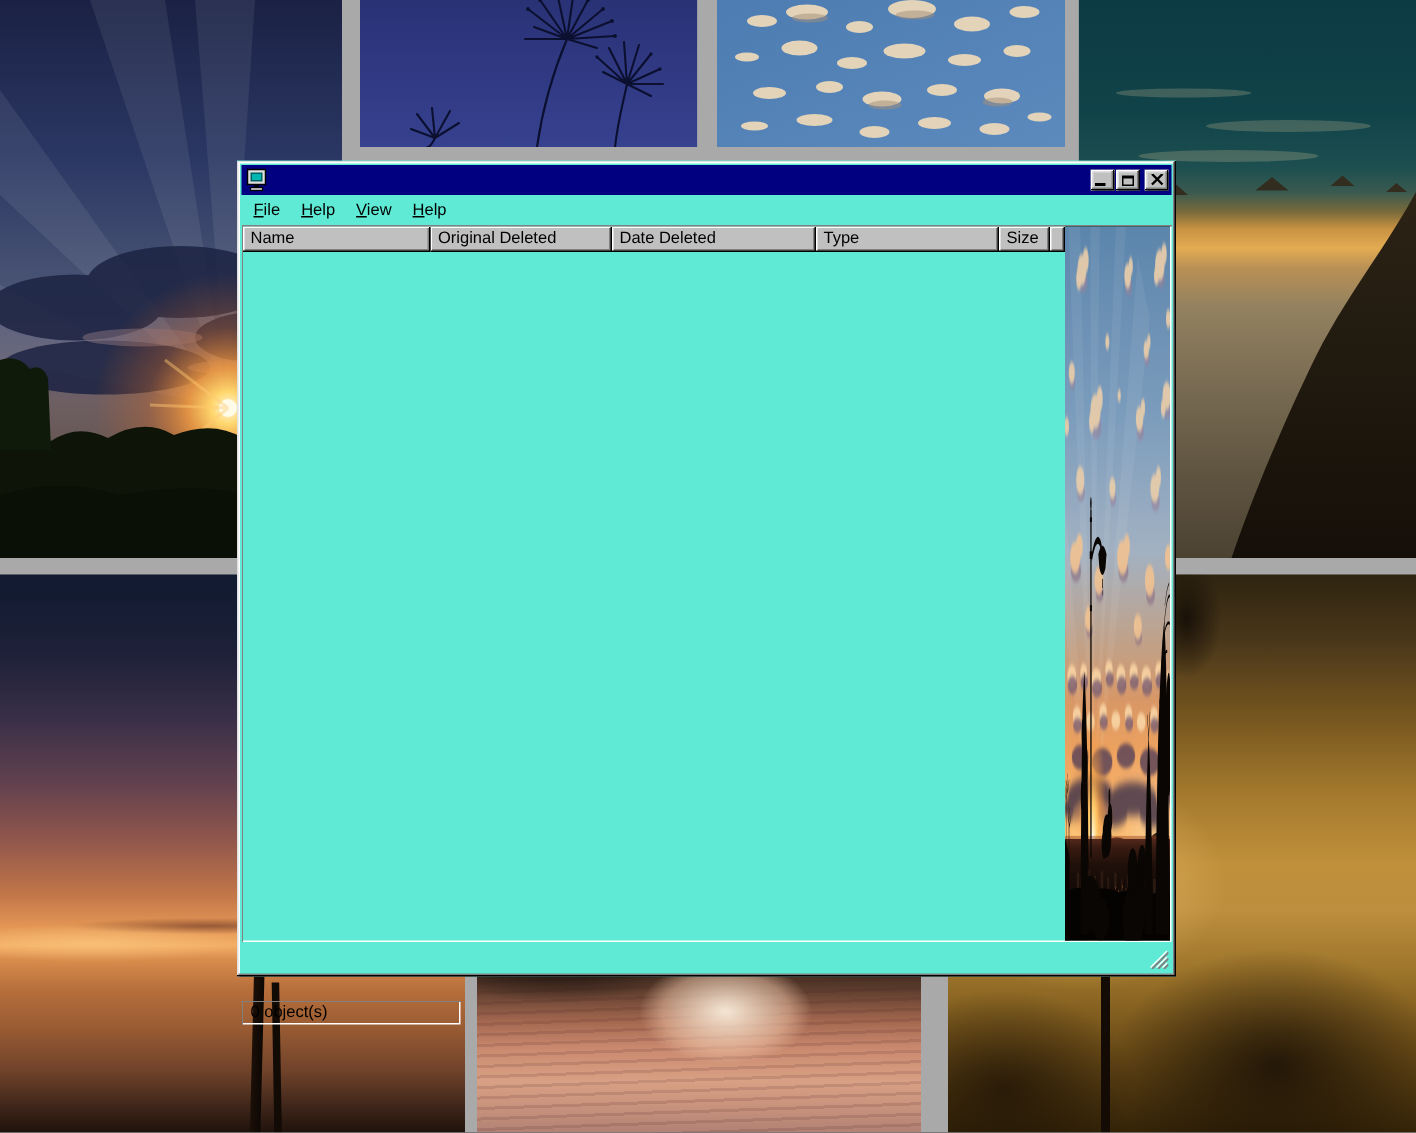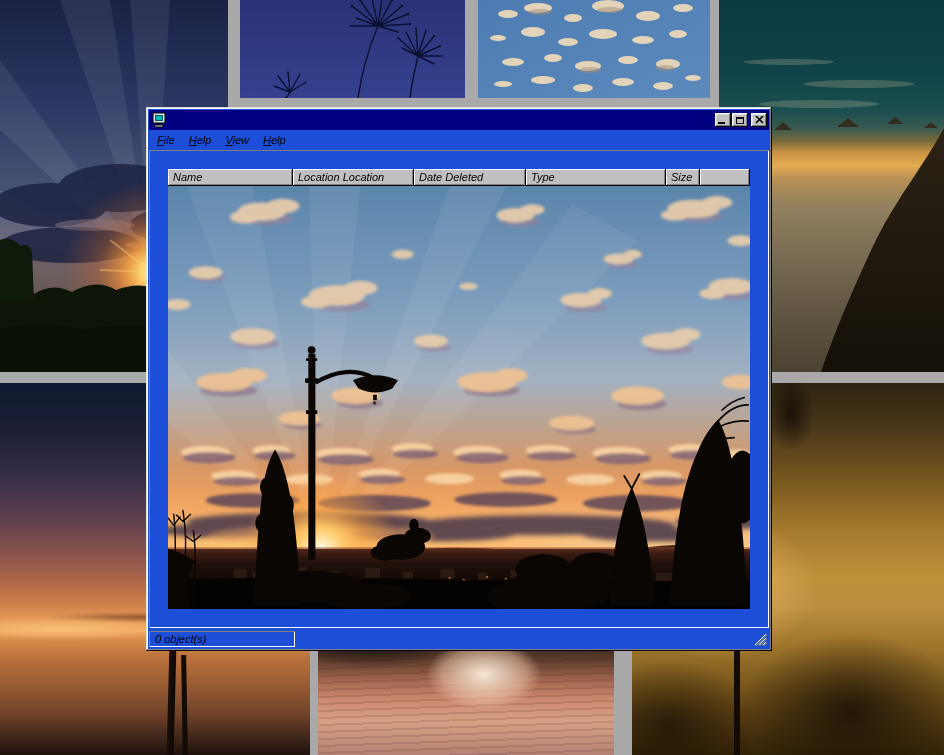--- a/index.html
+++ b/index.html
@@ -31,48 +31,48 @@
         #d8a084 78%,#c6917c 90%,#b28174 100%);}
   .t7{left:632px;top:383px;width:312px;height:372px;background:
       radial-gradient(ellipse 45% 28% at 28% 55%,rgba(235,190,110,.75),transparent 70%),
       radial-gradient(ellipse 10% 14% at 51% 8%,rgba(18,12,6,.85),transparent 75%),
       radial-gradient(ellipse 50% 30% at 70% 88%,rgba(20,12,4,.8),transparent 70%),
       radial-gradient(ellipse 40% 25% at 12% 92%,rgba(25,15,5,.7),transparent 70%),
       linear-gradient(180deg,#2e2410 0%,#4a371a 12%,#77571f 26%,#a67b2e 40%,#c0903b 52%,
         #bd8f3e 60%,#9a7229 72%,#6b4c17 85%,#46300d 95%,#332307 100%);}
   .t7 .pole3{position:absolute;left:102px;top:260px;bottom:0;width:6px;background:#140c04;}
   
-  .win{position:absolute;left:146px;top:107px;width:626px;height:544px;background:#1d4ed8;
+  .win{position:absolute;left:158px;top:107px;width:626px;height:544px;background:#5eead4;
        box-shadow:inset -1px -1px 0 #000,inset 1px 1px 0 #dfdfdf,inset -2px -2px 0 #808080,inset 2px 2px 0 #fff;
-       padding:3px;box-sizing:border-box;display:flex;flex-direction:column;font-style:italic;}
+       padding:3px;box-sizing:border-box;display:flex;flex-direction:column;}
   .titlebar{height:18px;background:#000080;display:flex;align-items:center;padding:1px 2px;flex:none;}
   .ticon{width:16px;height:16px;flex:none;}
   .ttext{flex:1;color:#fff;font-size:11px;font-weight:bold;padding-left:3px;overflow:hidden;white-space:nowrap;}
   .tbtn{width:16px;height:14px;background:#c0c0c0;border:0;padding:0;margin-left:1px;position:relative;
         box-shadow:inset -1px -1px 0 #000,inset 1px 1px 0 #fff,inset -2px -2px 0 #808080,inset 2px 2px 0 #dfdfdf;
         display:flex;align-items:center;justify-content:center;flex:none;}
   .tbtn.close{margin-left:3px;}
   .g-min{position:absolute;left:3px;bottom:3px;width:7px;height:2px;background:#000;}
   .g-max{width:8px;height:7px;border:1px solid #000;border-top:2px solid #000;box-sizing:border-box;}
   .menubar{height:20px;display:flex;align-items:center;padding-left:1px;flex:none;}
   .menuitem{display:inline-block;font-size:11px;color:#000;padding:2px 7px;}
   .menuitem::first-letter{text-decoration:underline;}
-  .listwrap{flex:1;display:flex;flex-direction:column;min-height:0;
-        box-shadow:inset 1px 1px 0 #808080,inset -1px -1px 0 #fff;padding:19px;}
+  .listwrap{flex:1;display:flex;flex-direction:row;min-height:0;
+        box-shadow:inset 1px 1px 0 #808080,inset -1px -1px 0 #fff;padding:1px;}
   .cols{height:17px;display:flex;flex:none;background:#c0c0c0;}
   .col{box-sizing:border-box;font-size:11px;color:#000;padding:2px 5px 0 5px;white-space:nowrap;overflow:hidden;
        box-shadow:inset -1px -1px 0 #000,inset 1px 1px 0 #fff,inset -2px -2px 0 #808080;}
-  .c0{width:125px;}.c1{width:121px;}.c2{width:112px;}.c3{width:140px;}
+  .c0{width:125px;}.c1{width:121px;}.c2{width:136px;}.c3{width:122px;}
   .c4{width:34px;text-align:left;}.c5{flex:1;}
   .listarea{flex:1;min-height:0;position:relative;background:#000;}
   .listarea svg{display:block;width:100%;height:100%;}
   .statusbar{height:20px;flex:none;display:flex;gap:5px;padding-top:3px;box-sizing:border-box;position:relative;}
   .spanel{box-shadow:inset 1px 1px 0 #808080,inset -1px -1px 0 #fff;height:16px;font-size:11px;color:#000;
           padding:2px 0 0 6px;box-sizing:border-box;white-space:nowrap;overflow:hidden;}
-  .sp1{width:146px;flex:none;}
+  .sp1{width:146px;flex:none;margin-top:36px;}
   .sp2{flex:1;margin-right:2px;}
   .grip{position:absolute;right:2px;bottom:2px;width:13px;height:13px;}
 </style>
 </head>
 <body>
 
 <div class="screen">
 
   <div class="tile t1">
     <svg viewBox="0 0 228 372" preserveAspectRatio="none">
@@ -273,21 +273,21 @@
     <div class="menubar">
       <span class="menuitem">File</span>
       <span class="menuitem">Help</span>
       <span class="menuitem">View</span>
       <span class="menuitem">Help</span>
     </div>
 
     <div class="listwrap">
       <div class="cols">
         <div class="col c0">Name</div>
-        <div class="col c1">Location Location</div>
+        <div class="col c1">Original Deleted</div>
         <div class="col c2">Date Deleted</div>
         <div class="col c3">Type</div>
         <div class="col c4">Size</div>
         <div class="col c5"></div>
       </div>
 
       <div class="listarea">
         <svg viewBox="0 0 620 464" preserveAspectRatio="none">
           <defs>
             <linearGradient id="sky" x1="0" y1="0" x2="0" y2="1">

